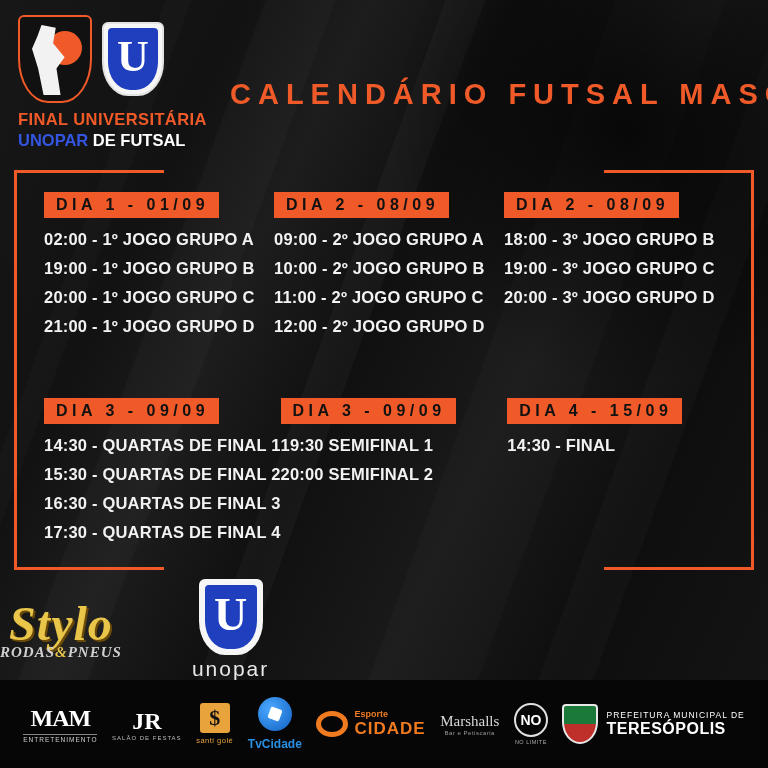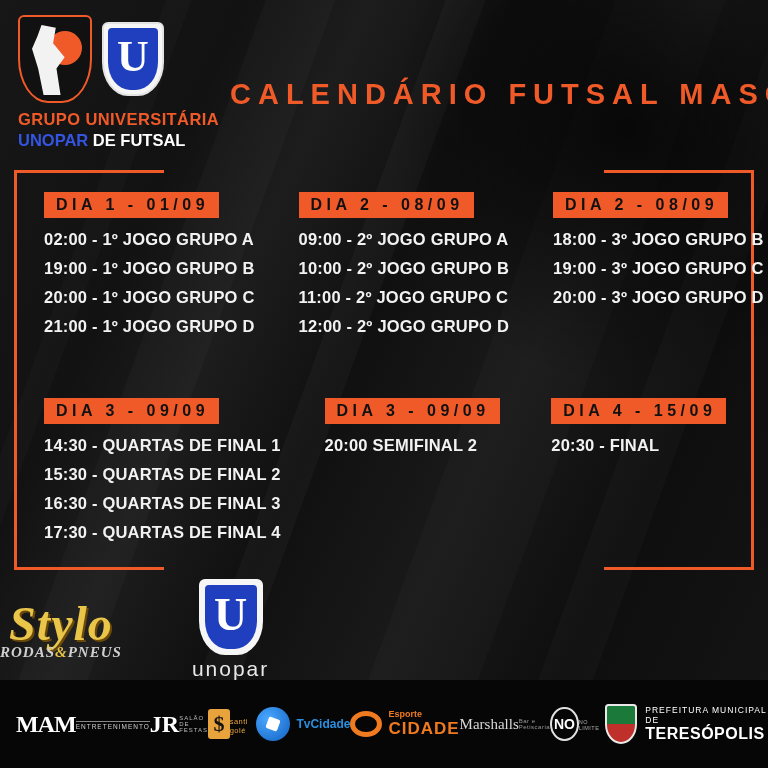--- a/index.html
+++ b/index.html
@@ -82,21 +82,21 @@
   .main-title {
     position: absolute; left: 230px; top: 78px; width: 520px;
     color: #f05a28; font-size: 29px; font-weight: bold;
     letter-spacing: 7px; text-align: center; white-space: nowrap;
   }
 
   
   .grid {
     position: absolute; left: 44px; top: 192px; width: 690px;
   }
-  .row { display: flex; gap: 44px; }
+  .row { display: flex; }
   .row.row2 { margin-top: 52px; }
   .col { width: 240px; }
   .day-badge {
     display: inline-block; background: #f05a28; color: #111;
     font-weight: bold; font-size: 16px; letter-spacing: 4.5px;
     padding: 4px 10px 4px 12px;
   }
   .games { margin-top: 12px; }
   .game {
     color: #f2f2f2; font-size: 16.5px; font-weight: bold;
@@ -138,33 +138,33 @@
     color: #e8e8e8; font-size: 21px; letter-spacing: 2px; margin-top: 2px;
   }
 
   
   .bottom-bar {
     position: absolute; left: 0; bottom: 0; width: 768px; height: 88px;
     background: #060606;
     display: flex; align-items: center; justify-content: space-around;
     padding: 0 16px;
   }
-  .sp { display: flex; flex-direction: row; align-items: center; justify-content: center; }
+  .sp { display: flex; flex-direction: column; align-items: center; justify-content: center; }
   .sp .t { font-size: 8px; color: #cfcfcf; letter-spacing: 0.5px; }
   .mam .m { color: #fff; font-size: 24px; font-weight: bold; letter-spacing: -1px; font-family: "Liberation Serif", serif;}
   .mam .t { border-top: 1px solid #888; margin-top: 2px; padding-top: 1px; font-size: 6.5px; letter-spacing: 1px;}
   .jr .m { color: #fff; font-size: 24px; font-weight: bold; font-family: "Liberation Serif", serif; }
   .jr .t { font-size: 6px; color: #bbb; letter-spacing: 1px; }
   .santi .sq {
     width: 30px; height: 30px; background: #e8a33d; display:flex; align-items:center; justify-content:center;
     border-radius: 3px;
   }
   .santi .sq span { color: #111; font-weight: bold; font-size: 22px; font-family: "Liberation Serif", serif;}
   .santi .t { color: #e8a33d; font-size: 7.5px; margin-top: 3px; }
-  .tvc { flex-direction: row; gap: 6px; align-items: center; }
+  .tvc { flex-direction: column; gap: 6px; align-items: center; }
   .tvc .circ {
     width: 34px; height: 34px; border-radius: 50%;
     background: radial-gradient(circle at 35% 35%, #4aa8ff, #1060c0);
     display: flex; align-items: center; justify-content: center;
   }
   .tvc .circ i { display:block; width: 12px; height: 12px; background:#fff; border-radius: 2px; transform: rotate(20deg); }
   .tvc .lbl { color: #2a8fe0; font-size: 12px; font-weight: bold; }
   .esporte { flex-direction: row; gap: 6px; }
   .esporte .ring {
     width: 32px; height: 26px; border: 5px solid #f07a20; border-radius: 50%;
@@ -210,21 +210,21 @@
       <div class="crest-shield">
         <div class="ball"></div>
         <div class="figure"></div>
       </div>
       <div class="crest-u">
         <div class="inner">
           <span>U</span>
         </div>
       </div>
     </div>
-    <div class="liga-line1">GRUPO UNIVERSITÁRIA</div>
+    <div class="liga-line1">FINAL UNIVERSITÁRIA</div>
     <div class="liga-line2">
       <span class="unopar">UNOPAR</span><span class="rest"> DE FUTSAL</span>
     </div>
   </div>
 
   <div class="main-title">CALENDÁRIO FUTSAL MASCULINO</div>
 
   <div class="grid">
     <div class="row row1">
       <div class="col">
@@ -261,27 +261,28 @@
         <div class="games">
           <div class="game">14:30 - QUARTAS DE FINAL 1</div>
           <div class="game">15:30 - QUARTAS DE FINAL 2</div>
           <div class="game">16:30 - QUARTAS DE FINAL 3</div>
           <div class="game">17:30 - QUARTAS DE FINAL 4</div>
         </div>
       </div>
       <div class="col">
         <div class="day-badge">DIA 3 - 09/09</div>
         <div class="games">
+          <div class="game">19:30 SEMIFINAL 1</div>
           <div class="game">20:00 SEMIFINAL 2</div>
         </div>
       </div>
       <div class="col">
         <div class="day-badge">DIA 4 - 15/09</div>
         <div class="games">
-          <div class="game">20:30 - FINAL</div>
+          <div class="game">14:30 - FINAL</div>
         </div>
       </div>
     </div>
   </div>
 
   <div class="sponsors-main">
     <div class="stylo">
       <div class="name">Stylo</div>
       <div class="sub">
         <span>RODAS</span><b>&amp;</b><span>PNEUS</span>

